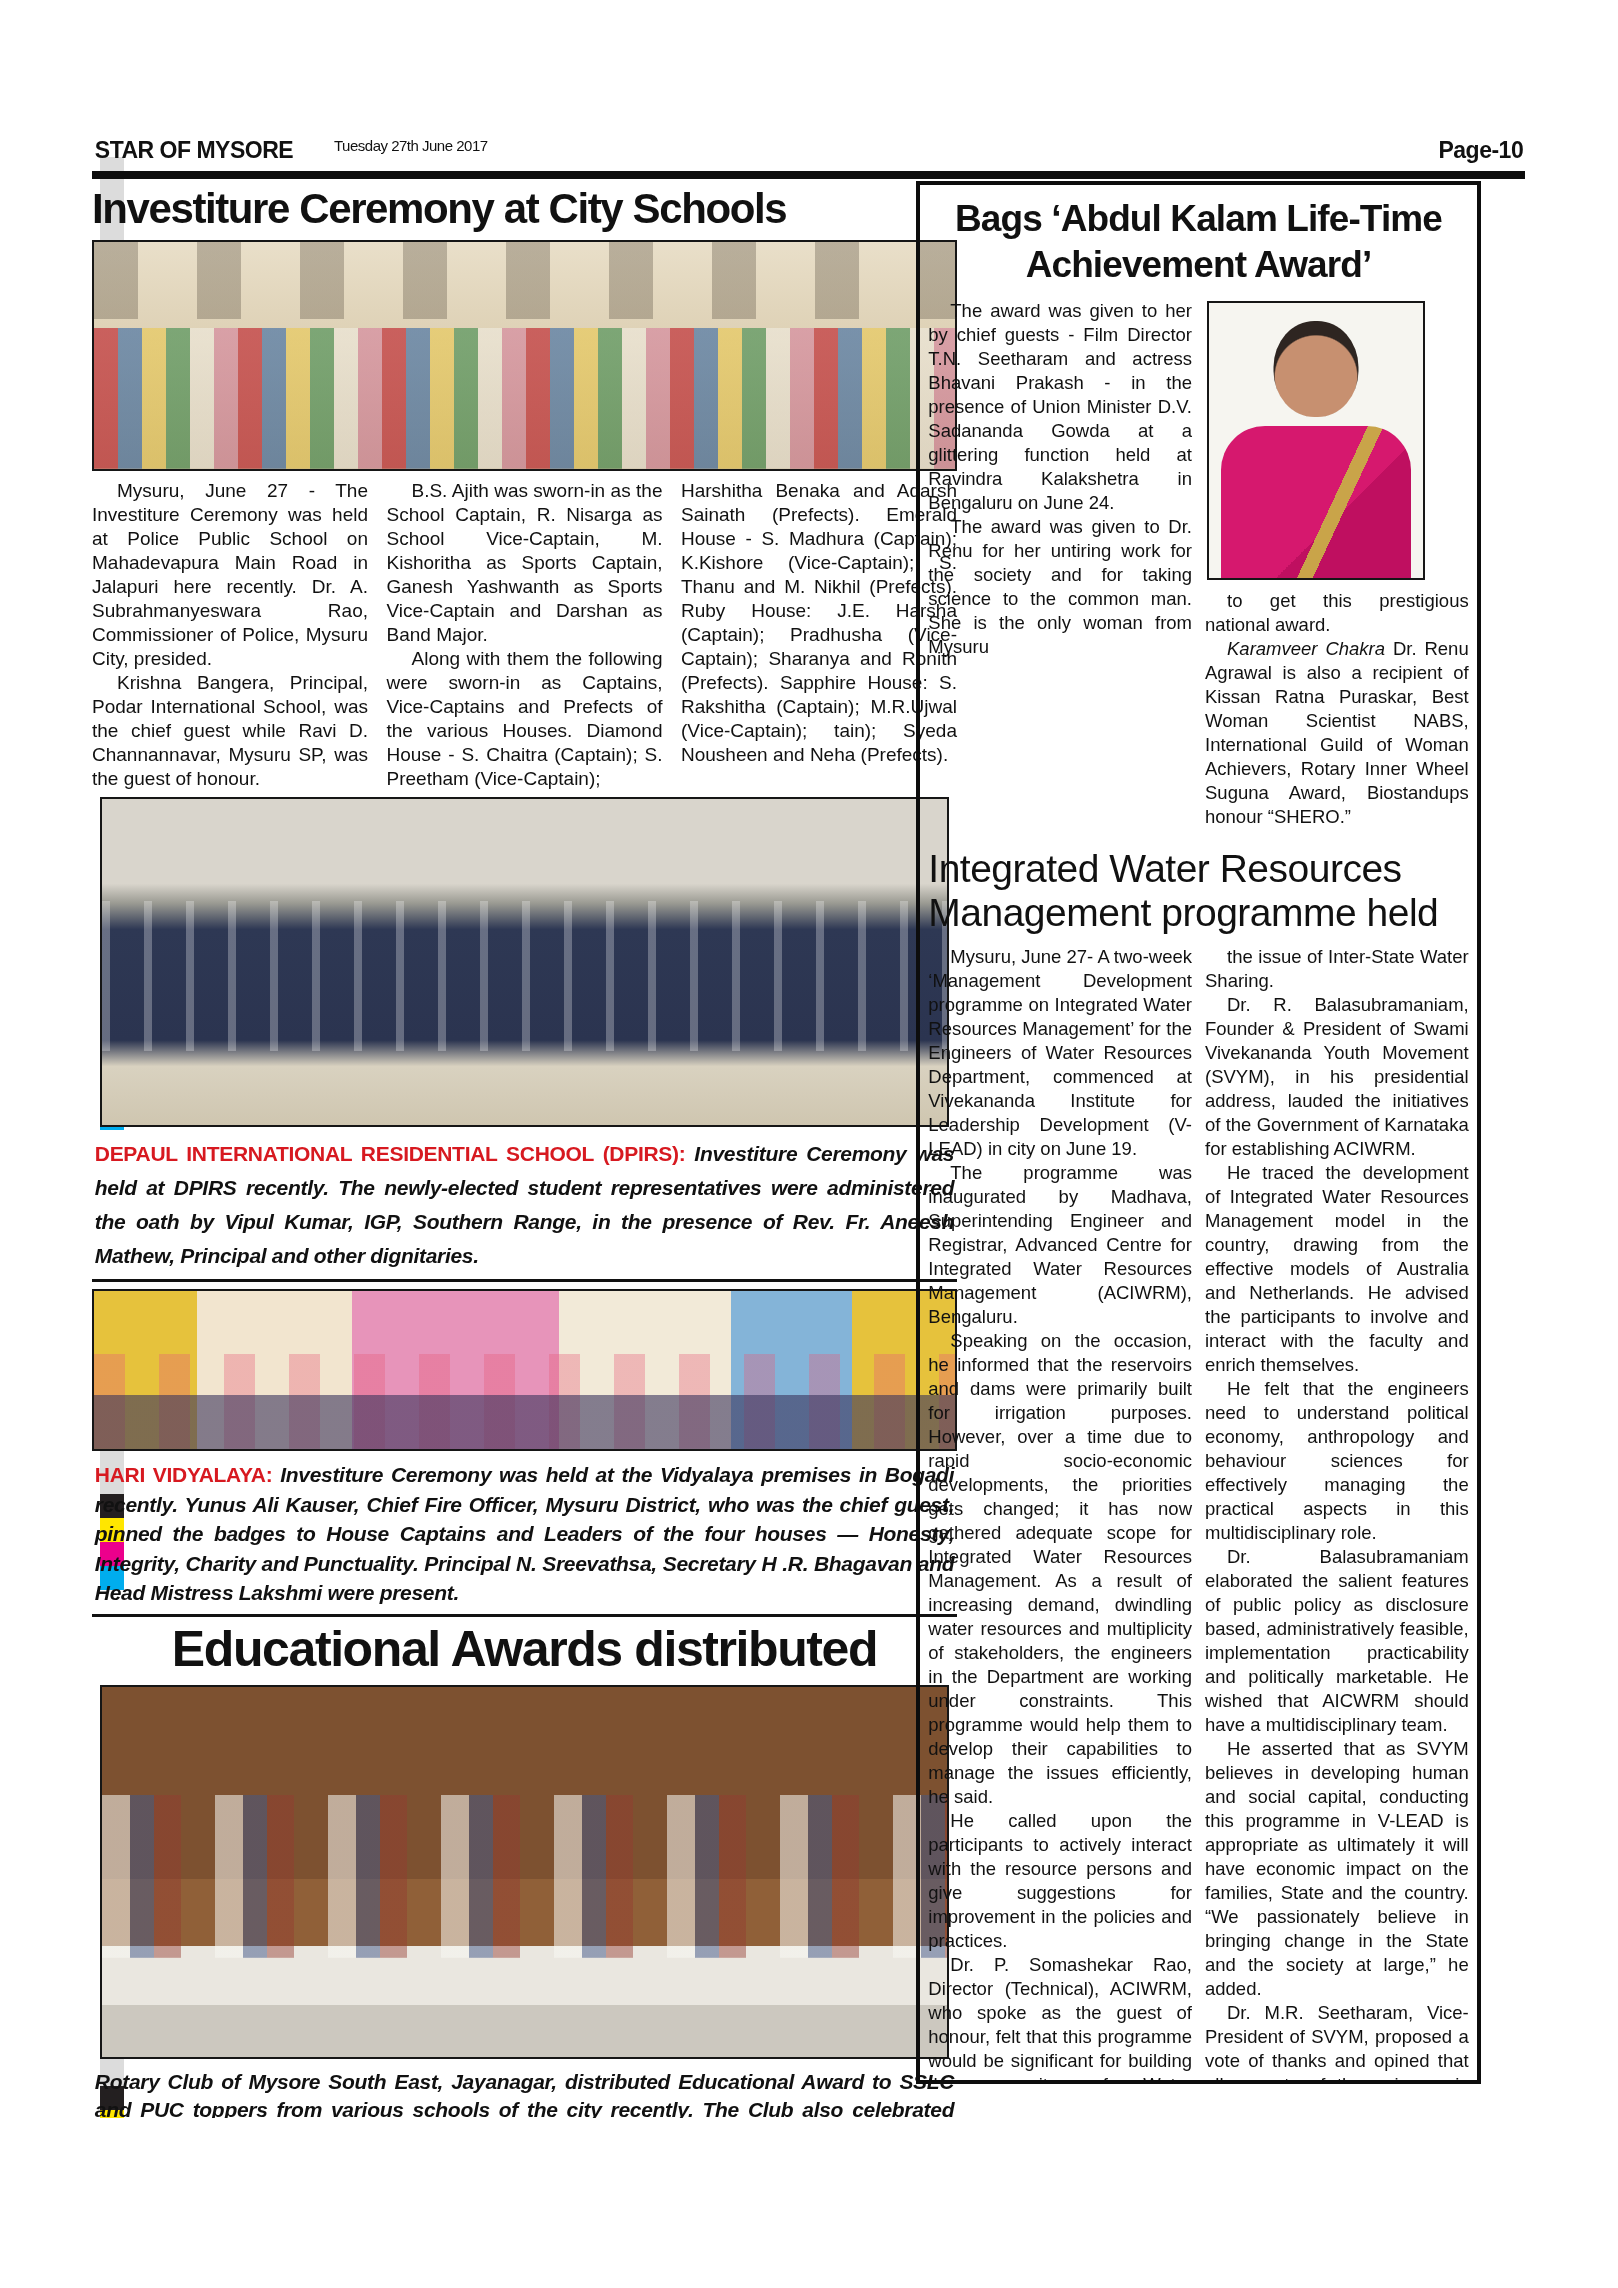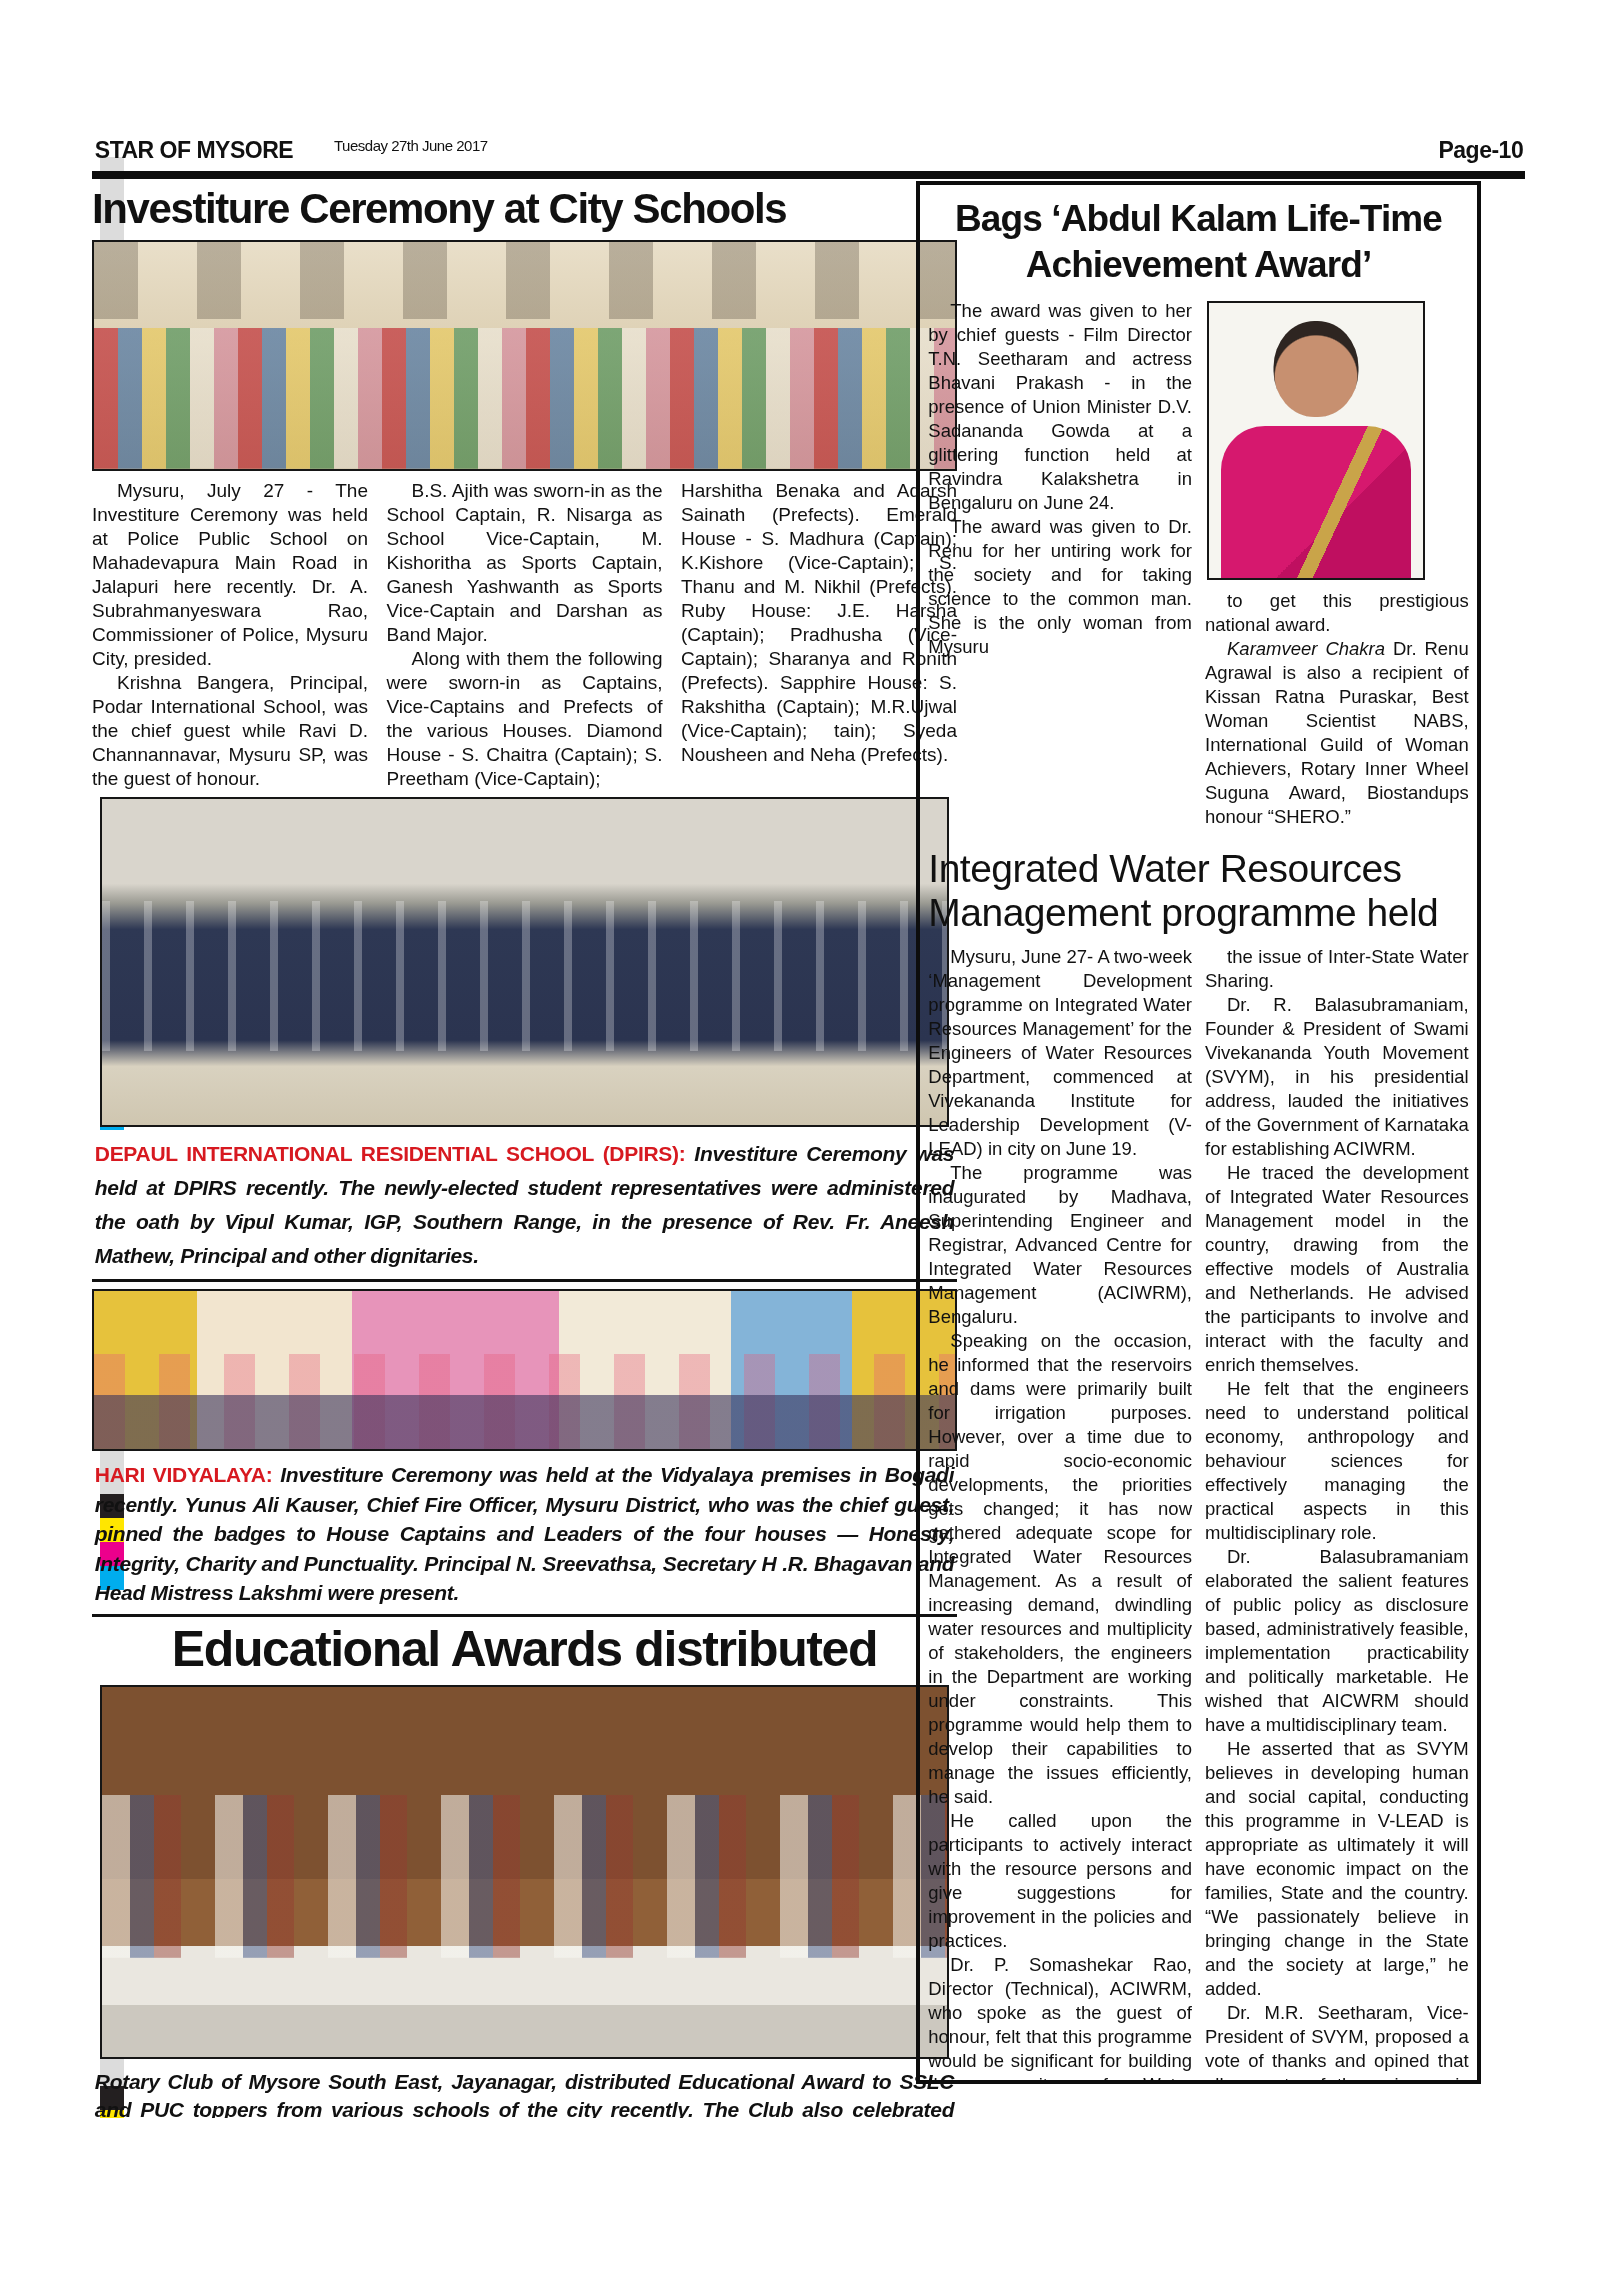--- a/index.html
+++ b/index.html
@@ -130,21 +130,21 @@
   </div>
   <div class="masthead-rule"></div>
 
   <section class="left-sec">
     <h1 class="head-xl">Investiture Ceremony at City Schools</h1>
 
     <div class="photo photo-investiture"></div>
 
     <div class="cols-3 body-text">
       <div class="col">
-          <p>Mysuru, July 27 - The Investiture Ceremony was held at Police Public School on Mahadevapura Main Road in Jalapuri here recently. Dr. A. Subrahmanyeswara Rao, Commissioner of Police, Mysuru City, presided.</p>
+          <p>Mysuru, June 27 - The Investiture Ceremony was held at Police Public School on Mahadevapura Main Road in Jalapuri here recently. Dr. A. Subrahmanyeswara Rao, Commissioner of Police, Mysuru City, presided.</p>
           <p>Krishna Bangera, Principal, Podar International School, was the chief guest while Ravi D. Channannavar, Mysuru SP, was the guest of honour.</p>
         </div>
       <div class="col">
           <p>B.S. Ajith was sworn-in as the School Captain, R. Nisarga as School Vice-Captain, M. Kishoritha as Sports Captain, Ganesh Yashwanth as Sports Vice-Captain and Darshan as Band Major.</p>
           <p>Along with them the following were sworn-in as Captains, Vice-Captains and Prefects of the various Houses. Diamond House - S. Chaitra (Captain); S. Preetham (Vice-Captain);</p>
         </div>
       <div class="col cont">
           <p>Harshitha Benaka and Adarsh Sainath (Prefects). Emerald House -  S. Madhura (Captain); K.Kishore (Vice-Captain); S. Thanu and M. Nikhil (Prefects). Ruby House: J.E. Harsha (Captain); Pradhusha (Vice-Captain); Sharanya and Ronith (Prefects). Sapphire House: S. Rakshitha (Captain); M.R.Ujwal (Vice-Captain); tain); Syeda Nousheen and Neha (Prefects).</p>
         </div>
     </div>

